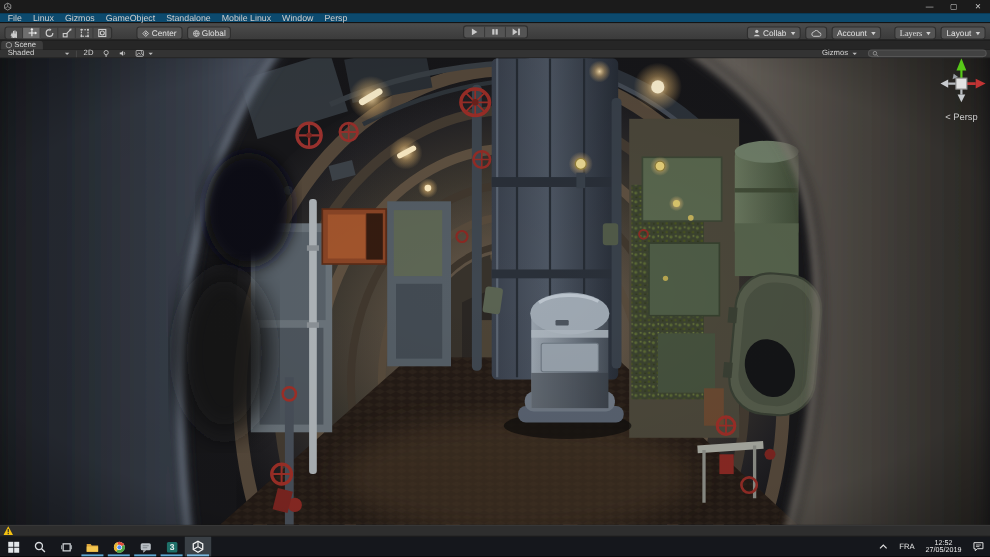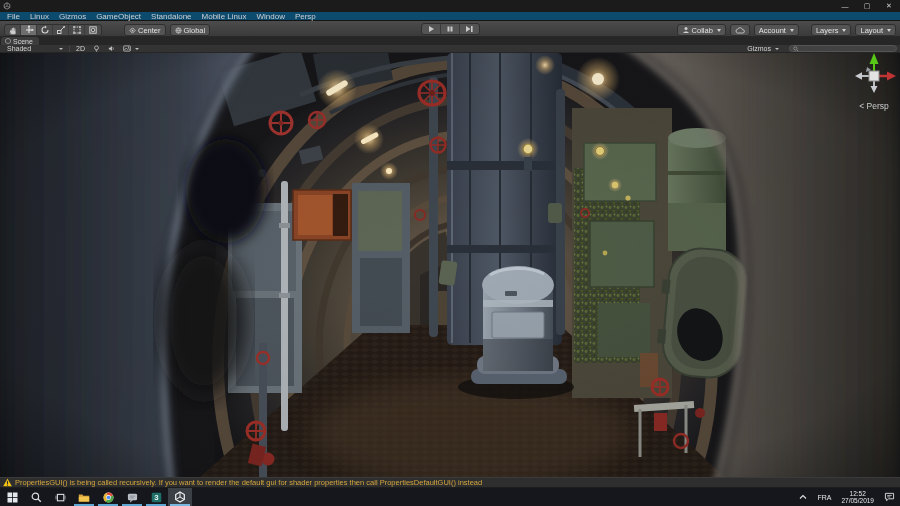--- a/index.html
+++ b/index.html
@@ -183,21 +183,21 @@
     </div>
     <div class="tb-btn">
       <svg width="10" height="7" viewBox="0 0 12 8">
         <path d="M3,7 A2.4,2.4 0 0 1 3.4,2.3 A3,3 0 0 1 9,3 A2,2 0 0 1 9.5,7 Z" fill="none" stroke="#cfcfcf" stroke-width="1"></path>
       </svg>
     </div>
     <div class="tb-btn">
       <span>Account</span>
       <span class="caret"></span>
     </div>
-    <div class="tb-btn" style="margin-left:12px;">
+    <div class="tb-btn" style="margin-left:12px;font-family:Liberation Serif, serif;">
       <span>Layers</span>
       <span class="caret"></span>
     </div>
     <div class="tb-btn">
       <span>Layout</span>
       <span class="caret"></span>
     </div>
   </div>
 </div>
 
@@ -516,21 +516,20 @@
   </g>
 </svg>
 </div>
 
 <div id="statusbar">
   <svg width="9" height="9" viewBox="0 0 10 10">
     <polygon points="5,0.5 9.8,9.2 0.2,9.2" fill="#f5c211"></polygon>
     <rect x="4.4" y="3.2" width="1.2" height="3.4" fill="#2e2e2e"></rect>
     <rect x="4.4" y="7.3" width="1.2" height="1.2" fill="#2e2e2e"></rect>
   </svg>
-  <span>PropertiesGUI() is being called recursively. If you want to render the default gui for shader properties then call PropertiesDefaultGUI() instead</span>
 </div>
 
 <div id="taskbar">
   <div class="tb-item">
     <svg width="11" height="11" viewBox="0 0 11 11">
       <rect x="0.5" y="0.5" width="4.6" height="4.6" fill="#e3e7ea"></rect>
       <rect x="5.9" y="0.5" width="4.6" height="4.6" fill="#e3e7ea"></rect>
       <rect x="0.5" y="5.9" width="4.6" height="4.6" fill="#e3e7ea"></rect>
       <rect x="5.9" y="5.9" width="4.6" height="4.6" fill="#e3e7ea"></rect>
     </svg>

